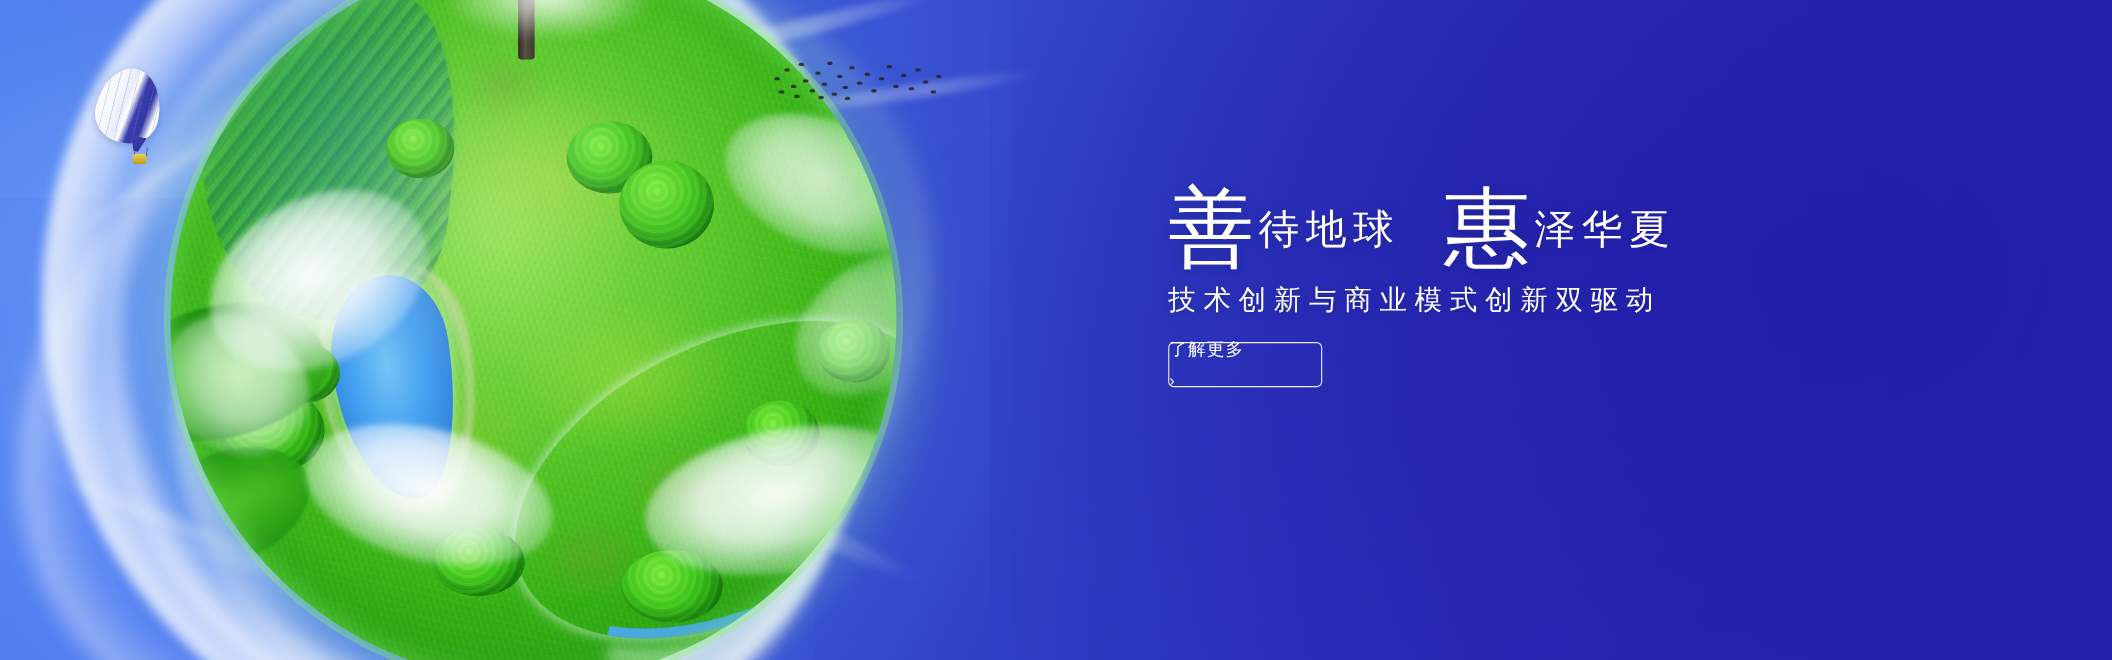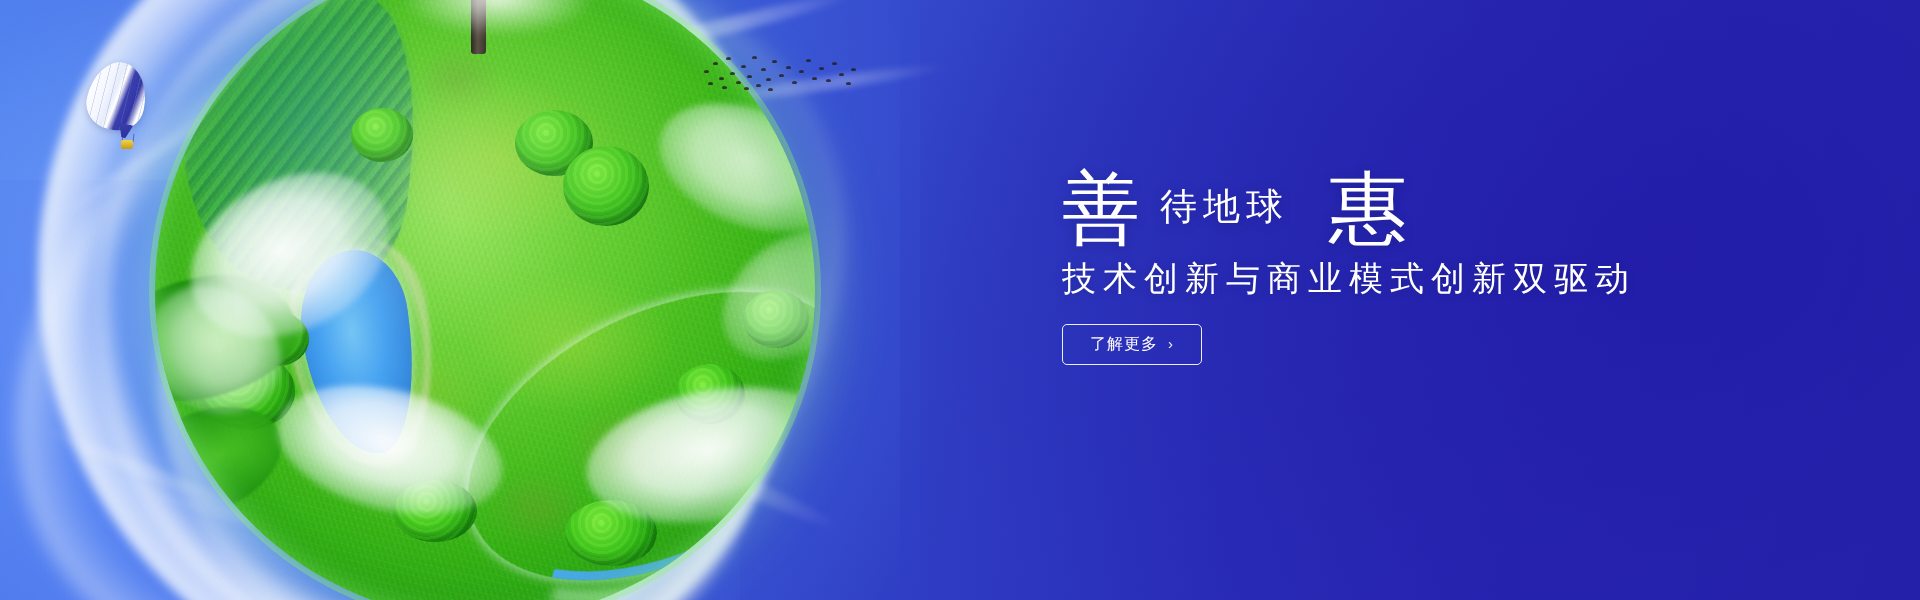--- a/index.html
+++ b/index.html
@@ -407,64 +407,64 @@
   .h-big {
     font-family: "DejaVu Serif", "Liberation Serif", serif;
     font-size: 78px;
     line-height: 0.96;
     font-weight: 400;
     letter-spacing: 0;
     position: relative;
     top: 4px;
   }
   .h-small {
-    font-family: Liberation Mono, monospace;
+    font-family: Liberation Serif, serif;
     font-size: 37px;
     letter-spacing: 6px;
     line-height: 1;
     position: relative;
     top: -14px;
     left: 4px;
-    margin-left: 16px;
   }
   .h-gap { width: 44px; display: inline-block; }
 
   .subtitle {
     margin-top: 14px;
     color: #ffffff;
-    font-size: 34px;
+    font-size: 25px;
     letter-spacing: 7px;
     white-space: nowrap;
     text-shadow: 0 1px 8px rgba(10,20,80,0.28);
   }
   .desc {
     margin-top: 16px;
     color: #eef2ff;
     font-size: 17px;
     letter-spacing: 0.6px;
     white-space: nowrap;
     text-shadow: 0 1px 6px rgba(10,20,80,0.25);
   }
   .cta {
     margin-top: 22px;
     display: inline-flex;
-    align-items: center;
+    align-items: flex-start;
     justify-content: center;
     gap: 10px;
     width: 140px;
     height: 41px;
     border: 1px solid rgba(255,255,255,0.92);
     border-radius: 5px;
     color: #ffffff;
     font-size: 16px;
     letter-spacing: 1px;
     background: transparent;
     cursor: pointer;
     box-sizing: border-box;
     text-decoration: none;
+    flex-direction: column;
   }
   .cta .chev {
     font-size: 15px;
     opacity: .95;
     transform: translateY(-1px);
   }
 </style>
 </head>
 <body>
 
@@ -591,20 +591,21 @@
     <i class="bird" style="left:68px; top:40px;"></i>
   </div>
 
   <div class="content">
 
     <div class="headline">
       <span class="h-big">善</span>
       <span class="h-small">待地球</span>
       <span class="h-gap"></span>
       <span class="h-big">惠</span>
+      <span class="h-small">泽华夏</span>
     </div>
 
     <div class="subtitle">技术创新与商业模式创新双驱动</div>
 
 
     <a class="cta" href="#">
       <span>了解更多</span>
       <span class="chev">›</span>
     </a>
 

